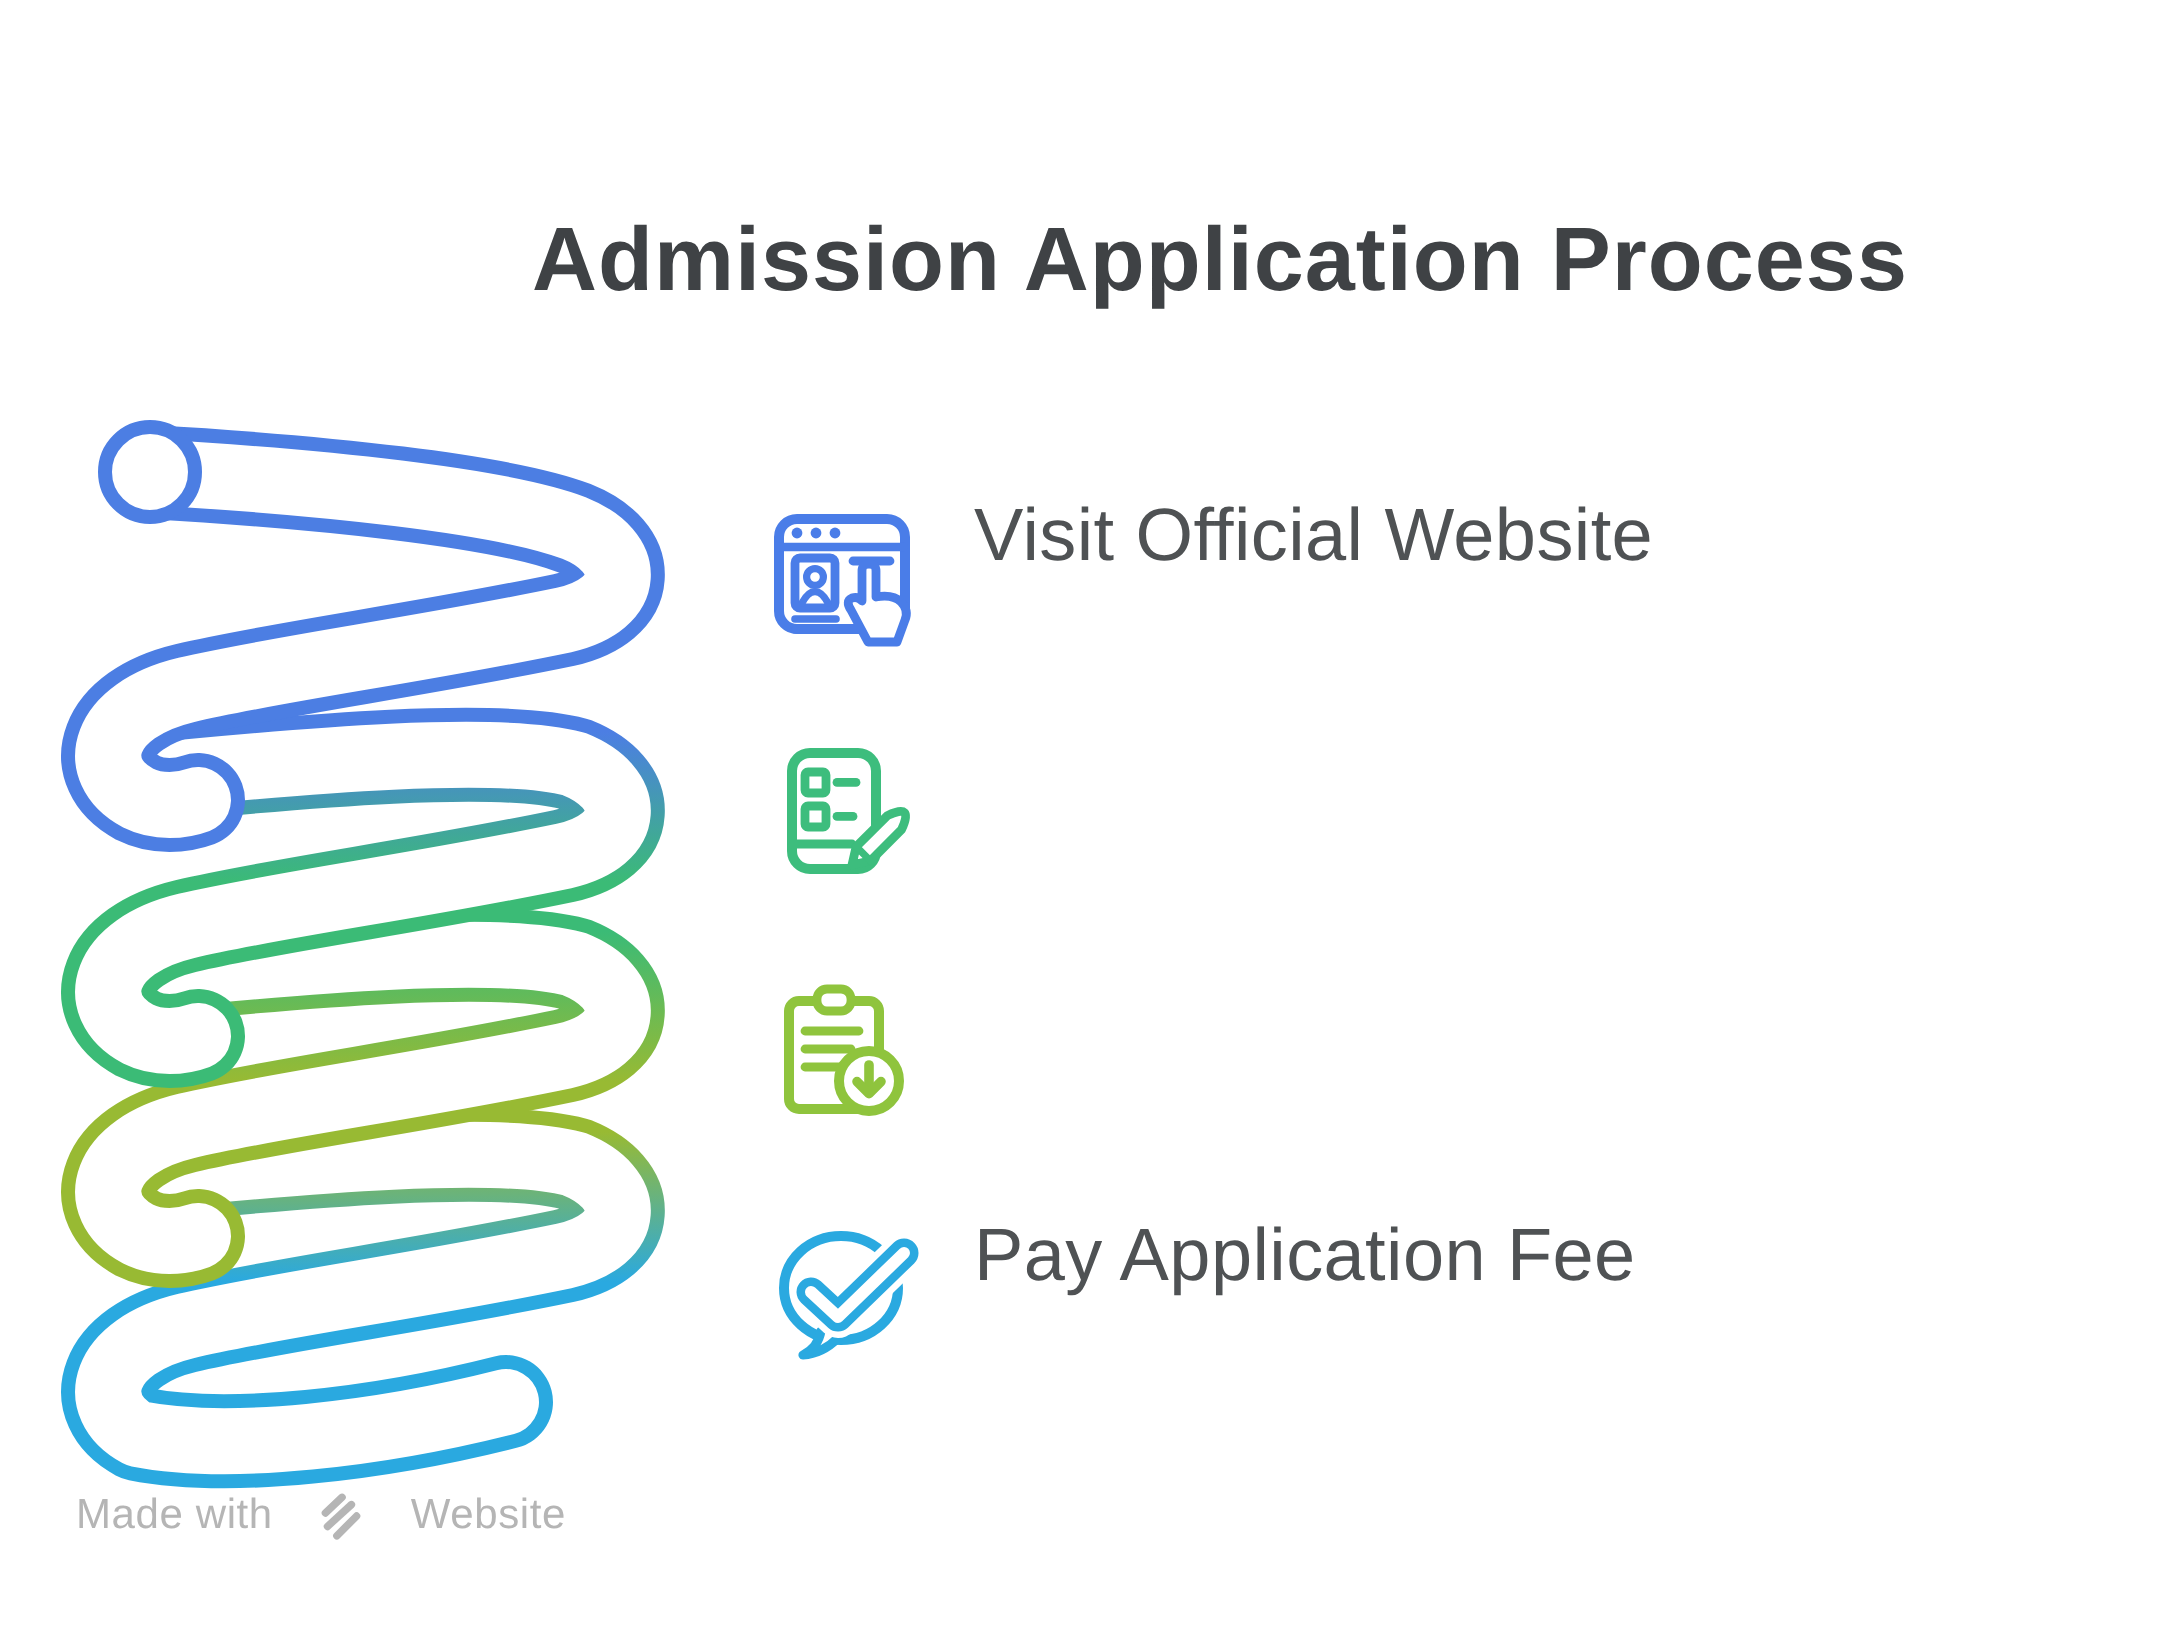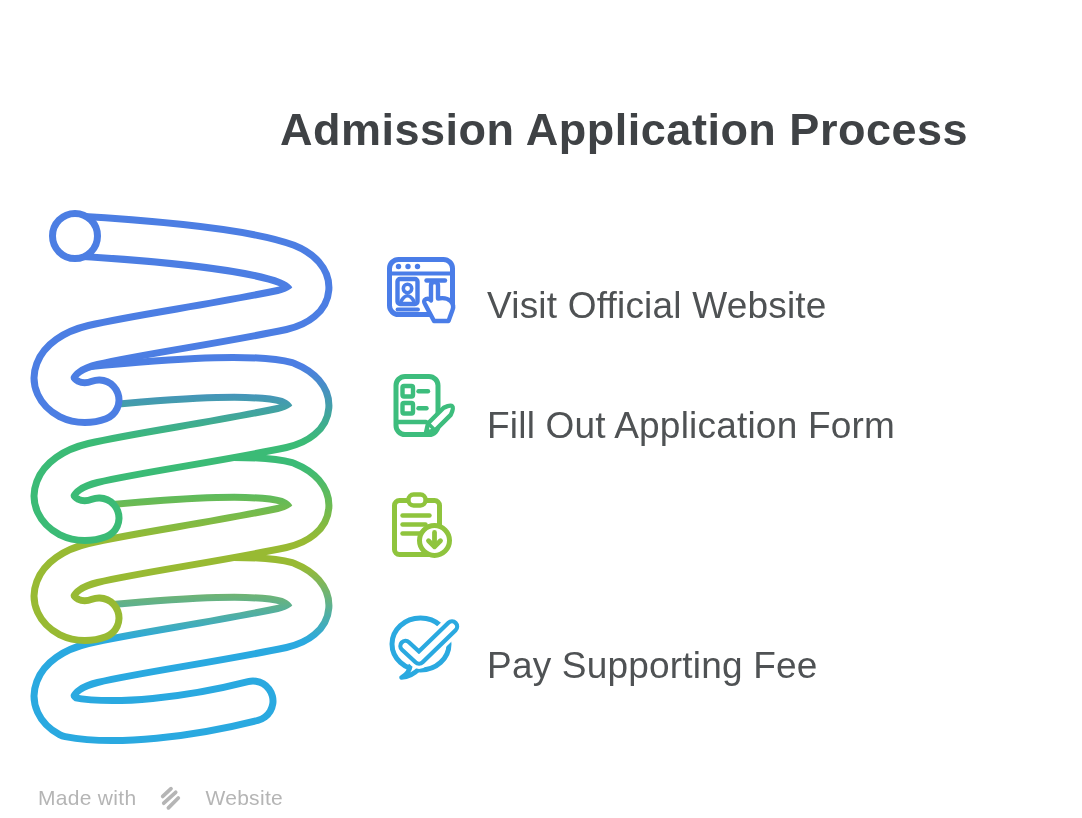--- a/index.html
+++ b/index.html
@@ -1,42 +1,42 @@
 <!DOCTYPE html>
 <html><head>
 <meta charset="utf-8">
 <style>
   html,body{margin:0;padding:0;background:#fff;}
   .canvas{
     position:relative;width:1082px;height:818px;background:#ffffff;
     overflow:hidden;font-family:"Liberation Sans",sans-serif;
   }
   .title{
-    position:absolute;left:244px;top:104px;width:760px;
-    text-align:center;font-size:45px;font-weight:bold;color:#3f4245;
+    position:absolute;left:266px;top:104px;width:760px;
+    text-align:left;font-size:45px;font-weight:bold;color:#3f4245;
     letter-spacing:0.5px;white-space:nowrap;
   }
   .spiral{
     position:absolute;left:25px;top:196px;width:320px;height:545px;
     overflow:visible;
   }
   .steps{
     position:absolute;left:381px;top:247px;list-style:none;margin:0;padding:0;
   }
   .step{
-    display:flex;align-items:flex-end;height:80px;margin-bottom:40px;
+    display:flex;align-items:flex-start;height:80px;margin-bottom:40px;
   }
   .step-icon{width:80px;height:80px;flex:0 0 80px;}
   .step-icon svg{width:80px;height:80px;display:block;overflow:visible;}
   .step-label{
     margin-left:26px;font-size:37px;color:#4f5254;white-space:nowrap;
     letter-spacing:0.2px;
   }
   .watermark{
-    position:absolute;left:38px;top:784px;display:flex;align-items:center;
+    position:absolute;left:38px;top:744px;display:flex;align-items:center;
     gap:22px;color:#b5b5b5;font-size:21px;font-weight:500;letter-spacing:0.3px;
   }
   .watermark svg{display:block;}
 </style>
 </head>
 <body>
 
 <div class="canvas">
 
   <div class="title">Admission Application Process</div>
@@ -112,21 +112,20 @@
             <line x1="15.5" y1="55" x2="45" y2="55" stroke-width="4.4"></line>
             <rect x="21.5" y="19" width="10.5" height="10.5" rx="1.5" stroke-width="4.4"></rect>
             <line x1="37.5" y1="24.2" x2="47" y2="24.2" stroke-width="4.4"></line>
             <rect x="21.5" y="36" width="10.5" height="10.5" rx="1.5" stroke-width="4.4"></rect>
             <line x1="37.5" y1="41.2" x2="45.5" y2="41.2" stroke-width="4.4"></line>
             <path fill="#ffffff" stroke-width="4.4" d="M45 65.5 L54.2 63.4 L69.75 47.85 Q76.2 34.3 62.7 40.8 L47.1 56.3 Z"></path>
             <line x1="47.1" y1="56.3" x2="54.2" y2="63.4" stroke-width="3.6"></line>
           </g>
         </svg>
       </span>
-      <span class="step-label">Fill Out Application Form</span>
     </li>
 
     <li class="step">
       <span class="step-icon">
         <svg viewBox="0 0 80 80">
           <g fill="none" stroke="#8fc43d" stroke-linecap="round" stroke-linejoin="round">
             <rect x="13.5" y="13.5" width="45" height="54" rx="5" stroke-width="5"></rect>
             <rect x="27.5" y="7.5" width="17" height="11" rx="5" fill="#ffffff" stroke-width="4.4"></rect>
             <line x1="21.5" y1="28.5" x2="48.5" y2="28.5" stroke-width="4.4"></line>
             <line x1="21.5" y1="37.5" x2="44.5" y2="37.5" stroke-width="4.4"></line>
@@ -144,21 +143,21 @@
         <svg viewBox="0 0 80 80">
           <g fill="none" stroke="#2aa9e0" stroke-linecap="round" stroke-linejoin="round">
             <ellipse cx="39.5" cy="37" rx="28.5" ry="26" stroke-width="5"></ellipse>
             <path fill="#ffffff" stroke-width="4.6" d="M29.5 58.5 C28.5 64 25.5 68 20.5 70.5 C27.5 70 33.5 66.5 38 62"></path>
             <path d="M24.5 39 L38 51.5 L71 19.5" stroke="#ffffff" stroke-width="21"></path>
             <path d="M24.5 39 L38 51.5 L71 19.5" stroke-width="14.5"></path>
             <path d="M24.5 39 L38 51.5 L71 19.5" stroke="#ffffff" stroke-width="6"></path>
           </g>
         </svg>
       </span>
-      <span class="step-label">Pay Supporting Fee</span>
+      <span class="step-label">Pay Application Fee</span>
     </li>
 
   </ul>
 
   <div class="watermark">
     <span>Made with</span>
     <svg width="25" height="27" viewBox="0 0 24 26">
       <g stroke="#b5b5b5" stroke-width="3.6" stroke-linecap="round" fill="none">
         <line x1="4.5" y1="12" x2="12.5" y2="4.5"></line>
         <line x1="5.5" y1="18.5" x2="17" y2="8"></line>

